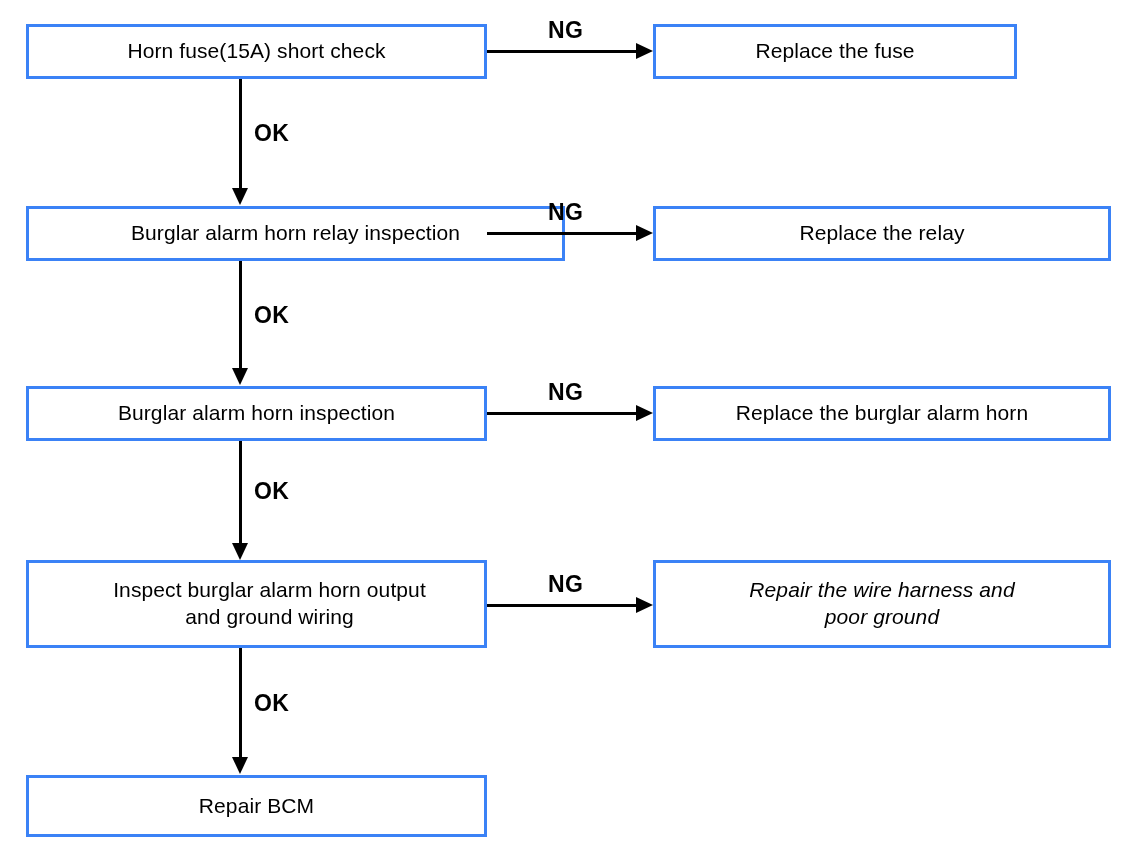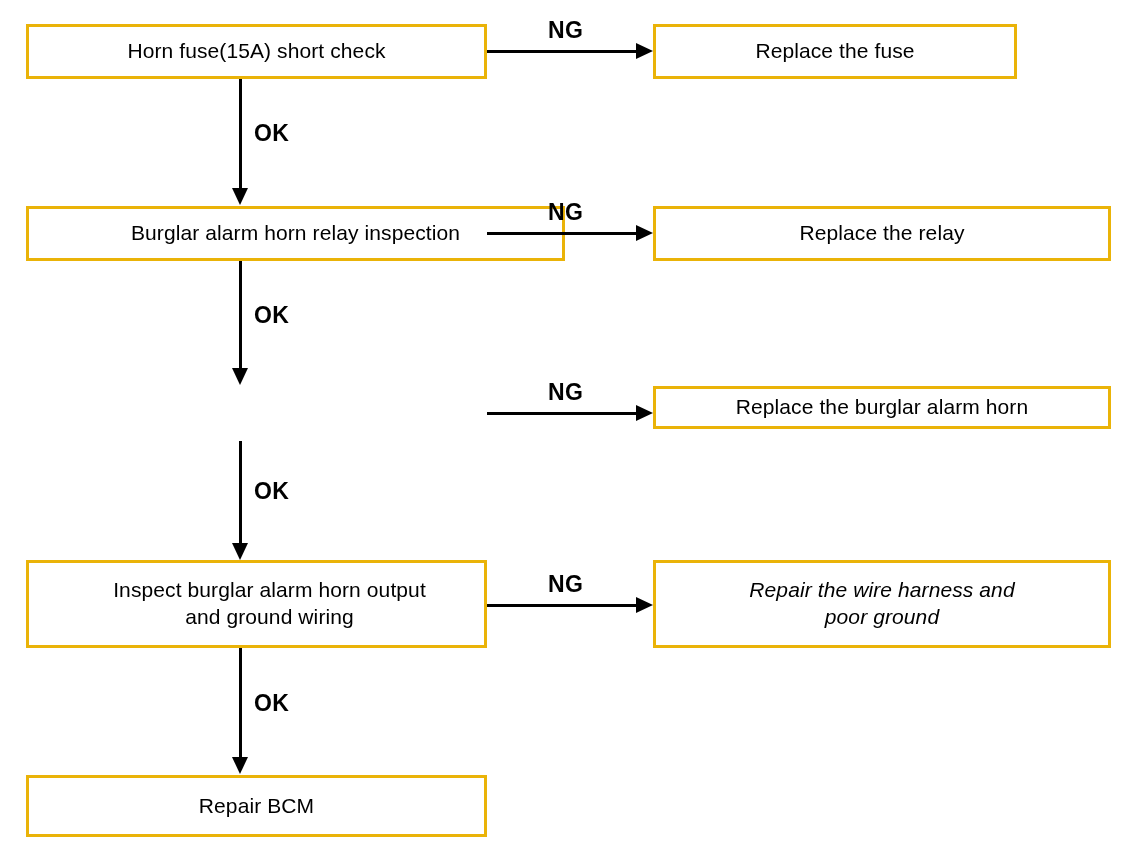--- a/index.html
+++ b/index.html
@@ -15,21 +15,21 @@
   #flowchart-canvas {
     position: relative;
     width: 1136px;
     height: 854px;
     background: #ffffff;
     overflow: hidden;
   }
   .node-box {
     position: absolute;
     box-sizing: border-box;
-    border: 3px solid #eab308;
+    border: 3px solid #3b82f6;
     background: #ffffff;
     display: flex;
     align-items: center;
     justify-content: center;
     text-align: center;
   }
   .node-label {
     font-size: 21px;
     line-height: 1.28;
     letter-spacing: 0.1px;
@@ -103,26 +103,29 @@
   <div class="edge-label" style="left:548px; top:199px;">NG</div>
 
   <div class="node-box" style="left:653px; top:206px; width:458px; height:55px;">
     <span class="node-label">Replace the relay</span>
   </div>
 
   <div class="conn-vline" style="left:239px; top:261px; height:108px;"></div>
   <div class="arrowhead-down" style="left:232px; top:368px;"></div>
   <div class="edge-label" style="left:254px; top:302px;">OK</div>
 
+  <div class="node-box" style="left:26px; top:386px; width:461px; height:55px;">
+    <span class="node-label">Burglar alarm horn inspection</span>
+  </div>
 
   <div class="conn-hline" style="left:487px; top:412px; width:150px;"></div>
   <div class="arrowhead-right" style="left:636px; top:405px;"></div>
   <div class="edge-label" style="left:548px; top:379px;">NG</div>
 
-  <div class="node-box" style="left:653px; top:386px; width:458px; height:43px;">
+  <div class="node-box" style="left:653px; top:386px; width:458px; height:55px;">
     <span class="node-label">Replace the burglar alarm horn</span>
   </div>
 
   <div class="conn-vline" style="left:239px; top:441px; height:103px;"></div>
   <div class="arrowhead-down" style="left:232px; top:543px;"></div>
   <div class="edge-label" style="left:254px; top:478px;">OK</div>
 
   <div class="node-box" style="left:26px; top:560px; width:461px; height:88px;padding-left:26px;">
     <span class="node-label">Inspect burglar alarm horn output
 and ground wiring</span>

